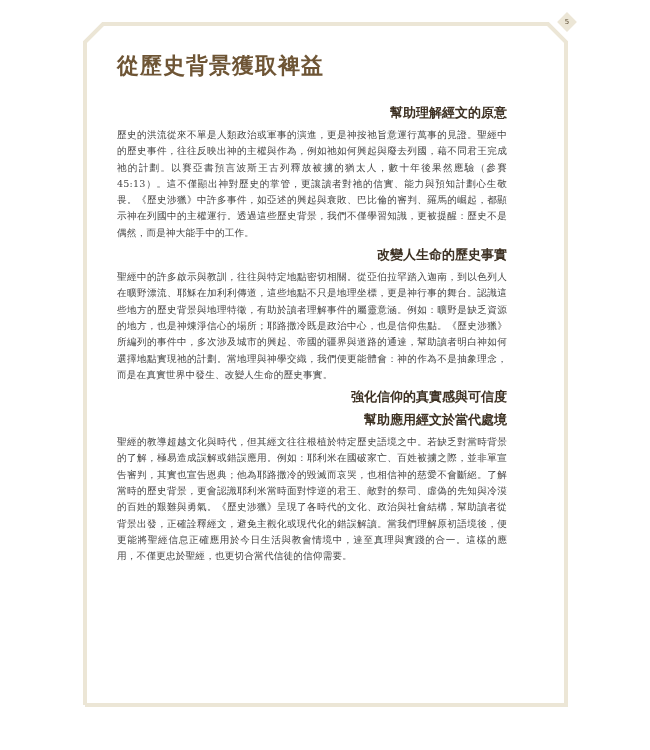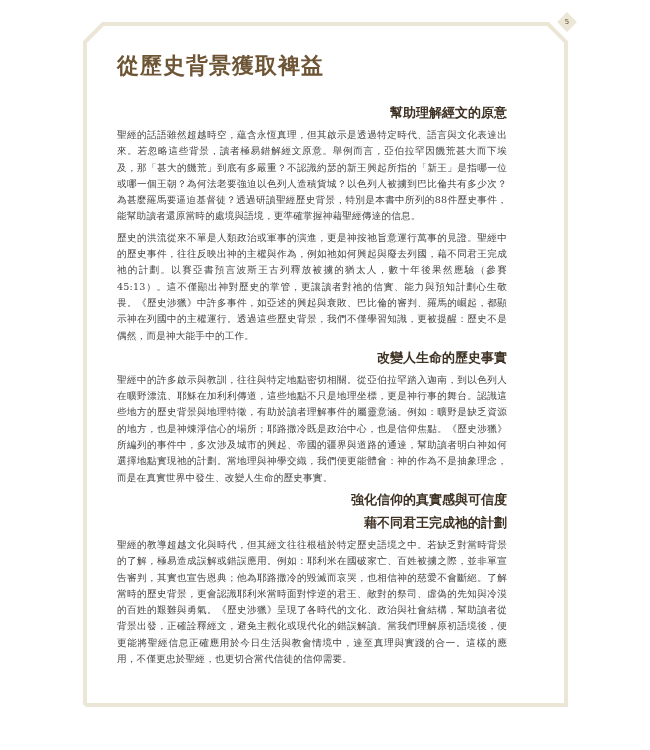--- a/index.html
+++ b/index.html
@@ -46,33 +46,32 @@
   <div class="page-num">
     <span>5</span>
   </div>
 </div>
 
 <div class="content">
   <h1 class="title">從歷史背景獲取裨益</h1>
 
   <div class="section">
     <h2>幫助理解經文的原意</h2>
-    <p>聖經的話語雖然超越時空，蘊含永恆真理，但其啟示是透過特定時代、語言與文化表達出來。若忽略這些背景，讀者極易錯解經文原意。舉例而言，亞伯拉罕因饑荒甚大而下埃及，那「甚大的饑荒」到底有多嚴重？不認識約瑟的新王興起所指的「新王」是指哪一位或哪一個王朝？為何法老要強迫以色列人造積貨城？以色列人被擄到巴比倫共有多少次？為甚麼羅馬要逼迫基督徒？透過研讀聖經歷史背景，特別是本書中所列的88件歷史事件，能幫助讀者還原當時的處境與語境，更準確掌握神藉聖經傳達的信息。</p>
   </div>
 
   <div class="section">
     <p>歷史的洪流從來不單是人類政治或軍事的演進，更是神按祂旨意運行萬事的見證。聖經中的歷史事件，往往反映出神的主權與作為，例如祂如何興起與廢去列國，藉不同君王完成祂的計劃。以賽亞書預言波斯王古列釋放被擄的猶太人，數十年後果然應驗（參賽45:13）。這不僅顯出神對歷史的掌管，更讓讀者對祂的信實、能力與預知計劃心生敬畏。《歷史涉獵》中許多事件，如亞述的興起與衰敗、巴比倫的審判、羅馬的崛起，都顯示神在列國中的主權運行。透過這些歷史背景，我們不僅學習知識，更被提醒：歷史不是偶然，而是神大能手中的工作。</p>
   </div>
 
   <div class="section">
     <h2>改變人生命的歷史事實</h2>
     <p>聖經中的許多啟示與教訓，往往與特定地點密切相關。從亞伯拉罕踏入迦南，到以色列人在曠野漂流、耶穌在加利利傳道，這些地點不只是地理坐標，更是神行事的舞台。認識這些地方的歷史背景與地理特徵，有助於讀者理解事件的屬靈意涵。例如：曠野是缺乏資源的地方，也是神煉淨信心的場所；耶路撒冷既是政治中心，也是信仰焦點。《歷史涉獵》所編列的事件中，多次涉及城市的興起、帝國的疆界與道路的通達，幫助讀者明白神如何選擇地點實現祂的計劃。當地理與神學交織，我們便更能體會：神的作為不是抽象理念，而是在真實世界中發生、改變人生命的歷史事實。</p>
   </div>
 
   <div class="section">
     <h2>強化信仰的真實感與可信度</h2>
   </div>
 
   <div class="section">
-    <h2>藉不同君王完成祂的計劃</h2>
+    <h2>幫助應用經文於當代處境</h2>
     <p>聖經的教導超越文化與時代，但其經文往往根植於特定歷史語境之中。若缺乏對當時背景的了解，極易造成誤解或錯誤應用。例如：耶利米在國破家亡、百姓被擄之際，並非單宣告審判，其實也宣告恩典；他為耶路撒冷的毀滅而哀哭，也相信神的慈愛不會斷絕。了解當時的歷史背景，更會認識耶利米當時面對悖逆的君王、敵對的祭司、虛偽的先知與冷漠的百姓的艱難與勇氣。《歷史涉獵》呈現了各時代的文化、政治與社會結構，幫助讀者從背景出發，正確詮釋經文，避免主觀化或現代化的錯誤解讀。當我們理解原初語境後，便更能將聖經信息正確應用於今日生活與教會情境中，達至真理與實踐的合一。這樣的應用，不僅更忠於聖經，也更切合當代信徒的信仰需要。</p>
   </div>
 </div>
 
 </body></html>

